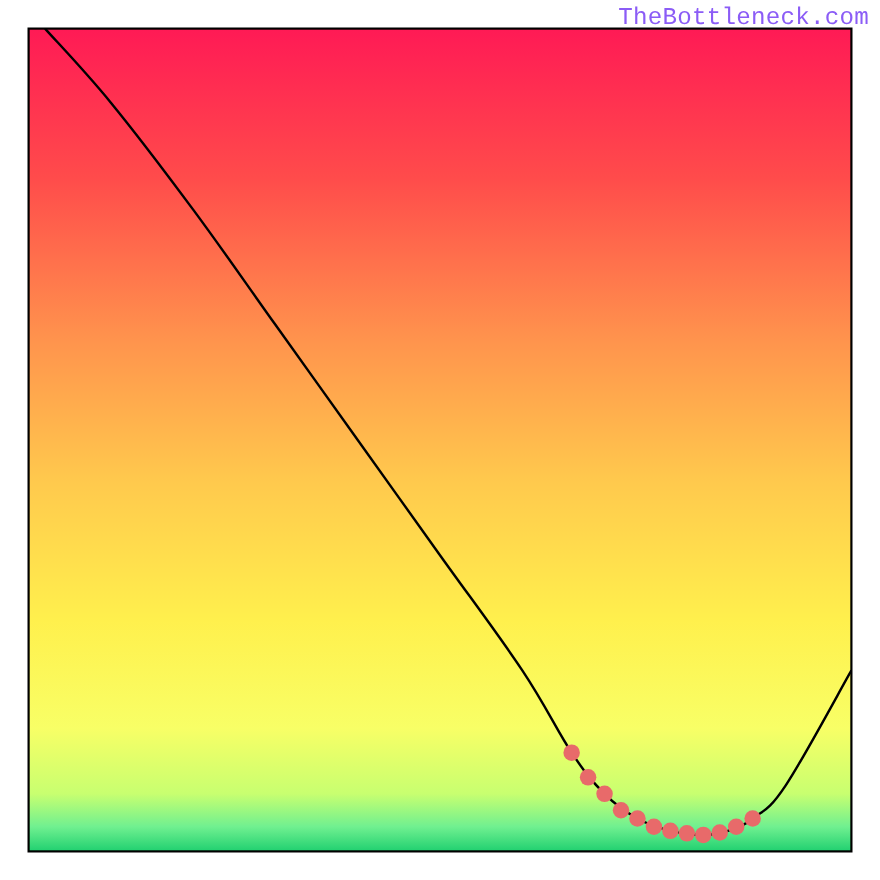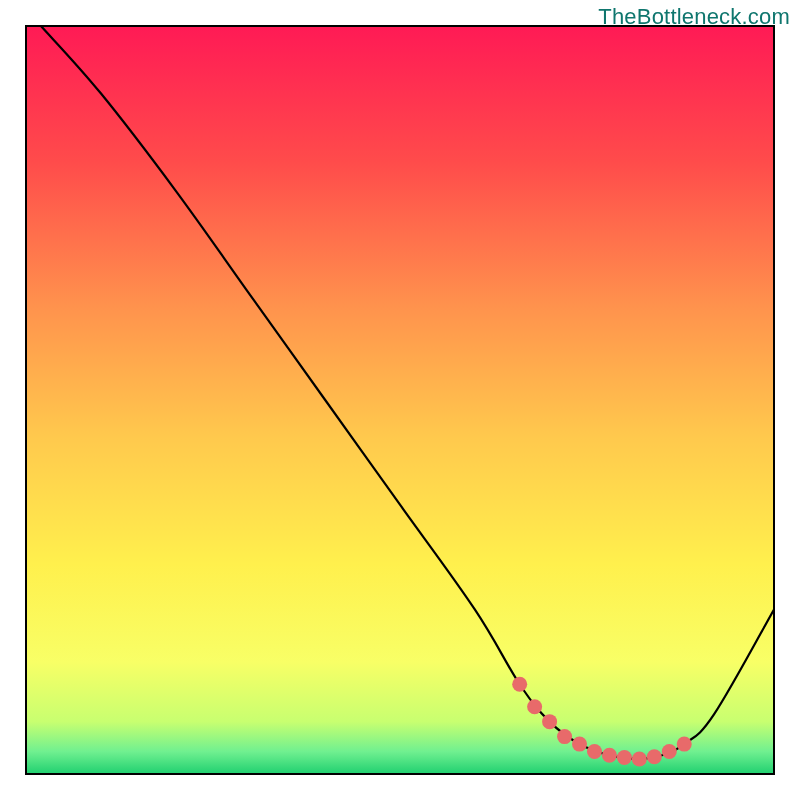--- a/index.html
+++ b/index.html
@@ -14,23 +14,24 @@
     position: relative;
     width: 800px;
     height: 800px;
   }
   .watermark {
     position: absolute;
     top: 4px;
     right: 10px;
     font-size: 22px;
     font-weight: 500;
-    color: #0f766e;
+    color: #8b5cf6;
     z-index: 10;
     letter-spacing: 0.2px;
+    font-family: Liberation Mono, monospace;
   }
   svg.plot {
     position: absolute;
     left: 0;
     top: 0;
     width: 800px;
     height: 800px;
   }
 </style>
 </head>

